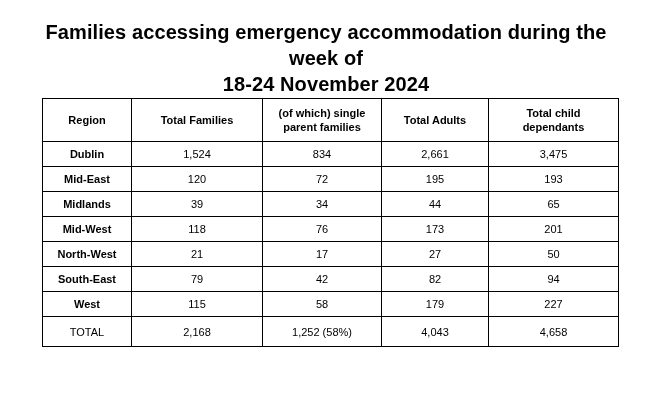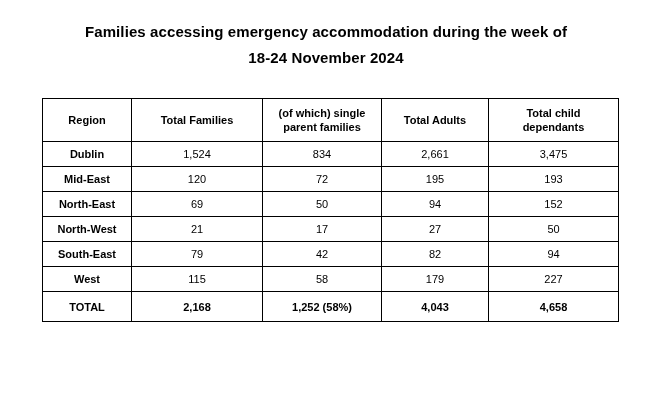--- a/index.html
+++ b/index.html
@@ -15,21 +15,21 @@
     color: #000000;
     overflow: hidden;
   }
   .title-block {
     position: absolute;
     top: 19px;
     left: 26px;
     width: 600px;
     text-align: center;
     font-weight: bold;
-    font-size: 15px;
+    font-size: 20px;
     line-height: 26px;
     letter-spacing: 0.1px;
   }
   table.data-table {
     position: absolute;
     top: 98px;
     left: 42px;
     width: 576px;
     border-collapse: collapse;
     table-layout: fixed;
@@ -51,21 +51,21 @@
   }
   .data-table tbody td {
     height: 25px;
     font-weight: normal;
   }
   .data-table td.region-cell {
     font-weight: bold;
   }
   .data-table tr.total-row td {
     height: 30px;
-    font-weight: bold;
+    font-weight: normal;
   }
   col.c0 { width: 89px; }
   col.c1 { width: 131px; }
   col.c2 { width: 119px; }
   col.c3 { width: 107px; }
   col.c4 { width: 130px; }
 </style>
 </head>
 <body>
 
@@ -100,25 +100,32 @@
       <td>3,475</td>
     </tr>
     <tr>
       <td class="region-cell">Mid-East</td>
       <td>120</td>
       <td>72</td>
       <td>195</td>
       <td>193</td>
     </tr>
     <tr>
-      <td class="region-cell">North-East</td>
-      <td>69</td>
-      <td>50</td>
-      <td>94</td>
-      <td>152</td>
+      <td class="region-cell">Midlands</td>
+      <td>39</td>
+      <td>34</td>
+      <td>44</td>
+      <td>65</td>
+    </tr>
+    <tr>
+      <td class="region-cell">Mid-West</td>
+      <td>118</td>
+      <td>76</td>
+      <td>173</td>
+      <td>201</td>
     </tr>
     <tr>
       <td class="region-cell">North-West</td>
       <td>21</td>
       <td>17</td>
       <td>27</td>
       <td>50</td>
     </tr>
     <tr>
       <td class="region-cell">South-East</td>

